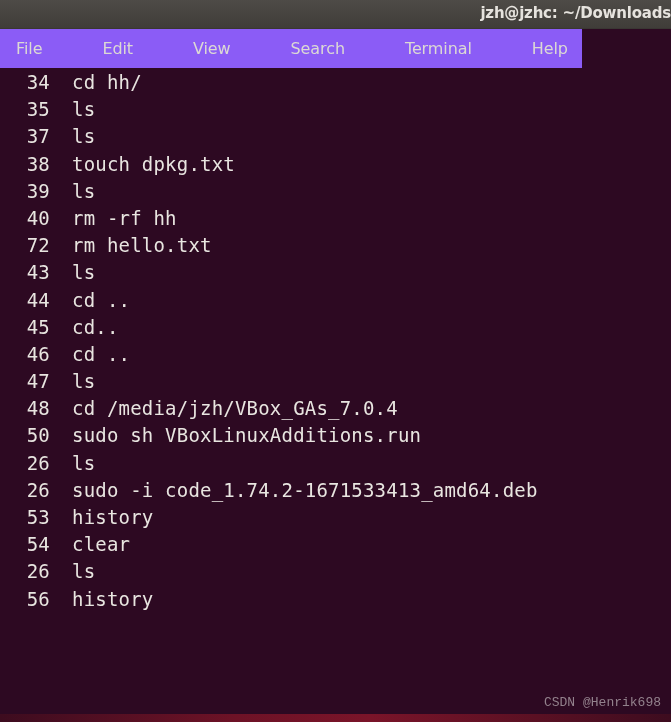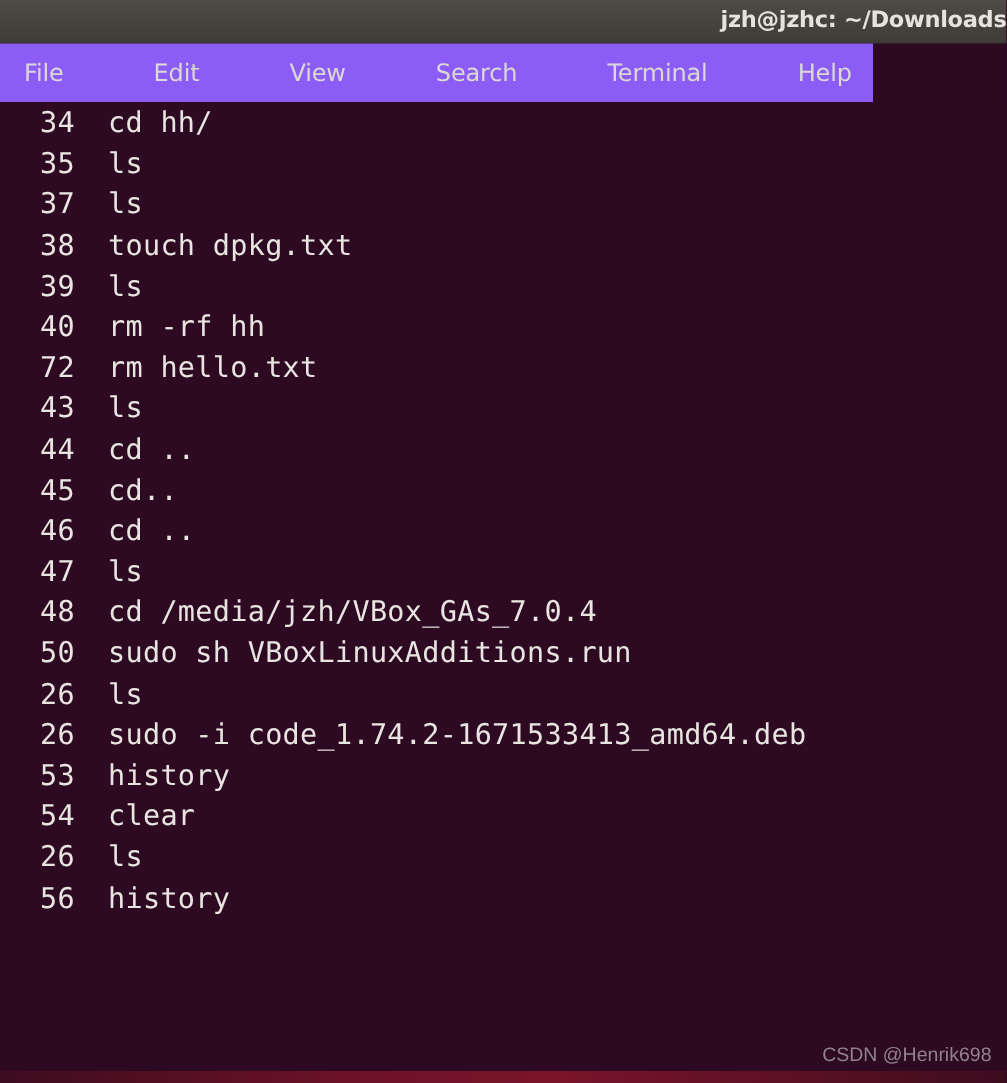--- a/index.html
+++ b/index.html
@@ -132,21 +132,21 @@
     height: 21px;
     background: #ffffff;
     vertical-align: -4px;
   }
 
   
   #watermark {
     position: absolute;
     right: 10px;
     bottom: 12px;
-    font-family: Liberation Sans, sans-serif;
+    font-family: Liberation Mono, monospace;
     font-size: 13px;
     color: #9e8f98;
     white-space: nowrap;
     opacity: 0.9;
   }
 
   
   #bottom-strip {
     position: absolute;
     left: 0;

